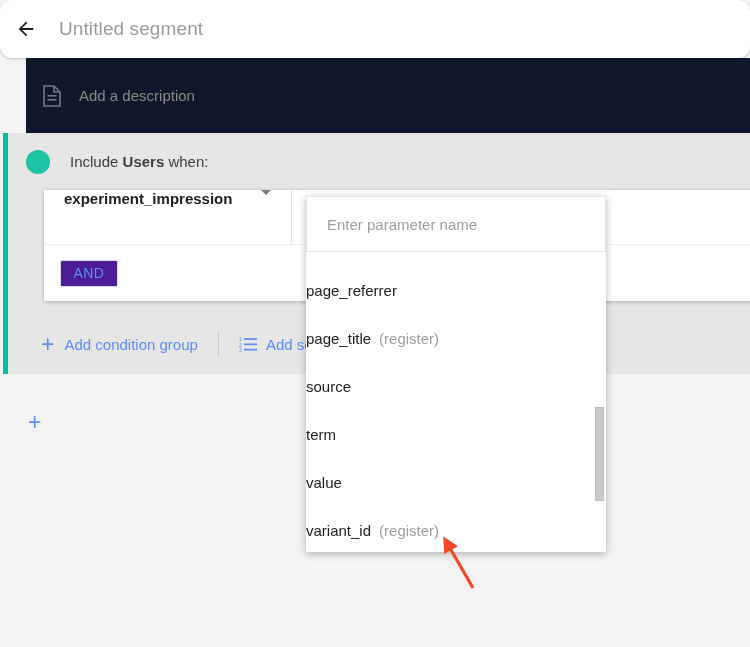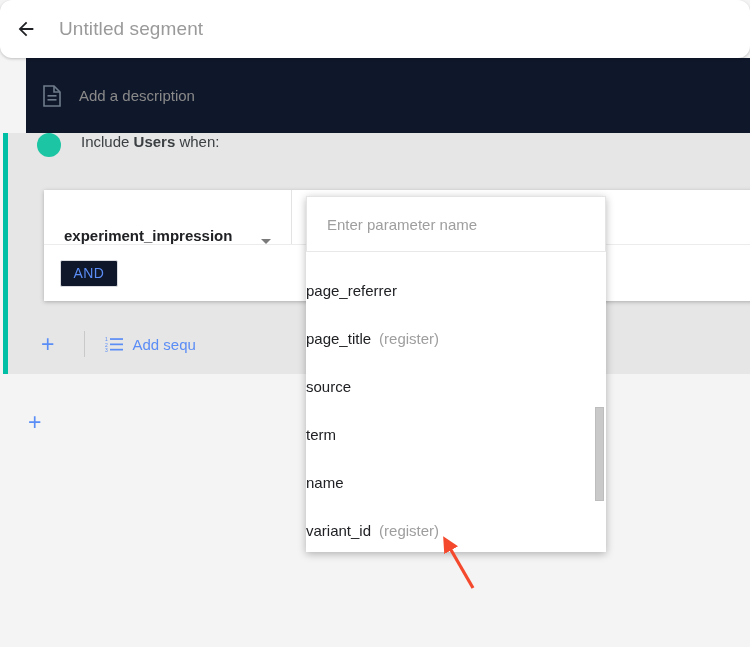--- a/index.html
+++ b/index.html
@@ -71,21 +71,22 @@
     position: absolute;
     left: 3px; top: 133px;
     width: 747px; height: 241px;
     background: #e6e6e6;
     border-left: 5px solid #00bfa5;
     box-sizing: border-box;
   }
   .include-row {
     height: 57px;
     display: flex;
-    padding-left: 29px;
+    align-items: center;
+    padding-left: 18px;
   }
   .include-dot {
     width: 24px; height: 24px;
     border-radius: 50%;
     background: #1cc5a3;
     flex: none;
   }
   .include-text {
     margin-left: 20px;
     font-size: 15px;
@@ -103,21 +104,21 @@
   .cond-card-top {
     height: 54px;
     display: flex;
     align-items: center;
     border-bottom: 1px solid #ececec;
   }
   .dim-chip {
     width: 248px;
     height: 54px;
     display: flex;
-    align-items: flex-end;
+    align-items: flex-start;
     border-right: 1px solid #e3e3e3;
     box-sizing: border-box;
     padding-left: 20px;
     cursor: pointer;
   }
   .dim-label {
     font-size: 15px;
     font-weight: bold;
     color: #202124;
     flex: 1;
@@ -133,21 +134,21 @@
     height: 56px;
     display: flex;
     align-items: center;
     padding-left: 16px;
   }
   .and-btn {
     min-width: 58px;
     height: 27px;
     border: 1px solid #dadce0;
     border-radius: 2px;
-    background: #0f172a;
+    background: #4c1d95;
     color: #5b8df6;
     font-size: 14px;
     font-family: "Liberation Sans", sans-serif;
     letter-spacing: 0.4px;
     cursor: pointer;
     display: flex;
     align-items: center;
     justify-content: center;
   }
 
@@ -335,20 +336,21 @@
       </div>
     </div>
     <div class="cond-card-bottom">
       <button class="and-btn">AND</button>
     </div>
   </div>
 
   <div class="addlinks">
     <div class="link">
       <span class="plus">+</span>
+      <span>Add condition group</span>
     </div>
     <div class="vdiv"></div>
     <div class="link">
       <span class="seq-icon">
         <svg width="18" height="16" viewBox="0 0 18 16">
           <text x="0" y="5" font-size="5" fill="#5b8df6" font-family="Liberation Sans, sans-serif">1</text>
           <text x="0" y="10.5" font-size="5" fill="#5b8df6" font-family="Liberation Sans, sans-serif">2</text>
           <text x="0" y="16" font-size="5" fill="#5b8df6" font-family="Liberation Sans, sans-serif">3</text>
           <rect x="5" y="2.2" width="13" height="1.7" fill="#5b8df6"></rect>
           <rect x="5" y="7.5" width="13" height="1.7" fill="#5b8df6"></rect>
@@ -383,21 +385,21 @@
     </div>
     <div class="param-item" style="top:110px">
       <span>source</span>
       <span class="hint"></span>
     </div>
     <div class="param-item" style="top:158px">
       <span>term</span>
       <span class="hint"></span>
     </div>
     <div class="param-item" style="top:206px">
-      <span>name</span>
+      <span>value</span>
       <span class="hint"></span>
     </div>
     <div class="param-item" style="top:254px">
       <span>variant_id</span>
       <span class="hint">(register)</span>
     </div>
 
     <div class="scroll-track">
       <div class="scroll-thumb"></div>
     </div>

